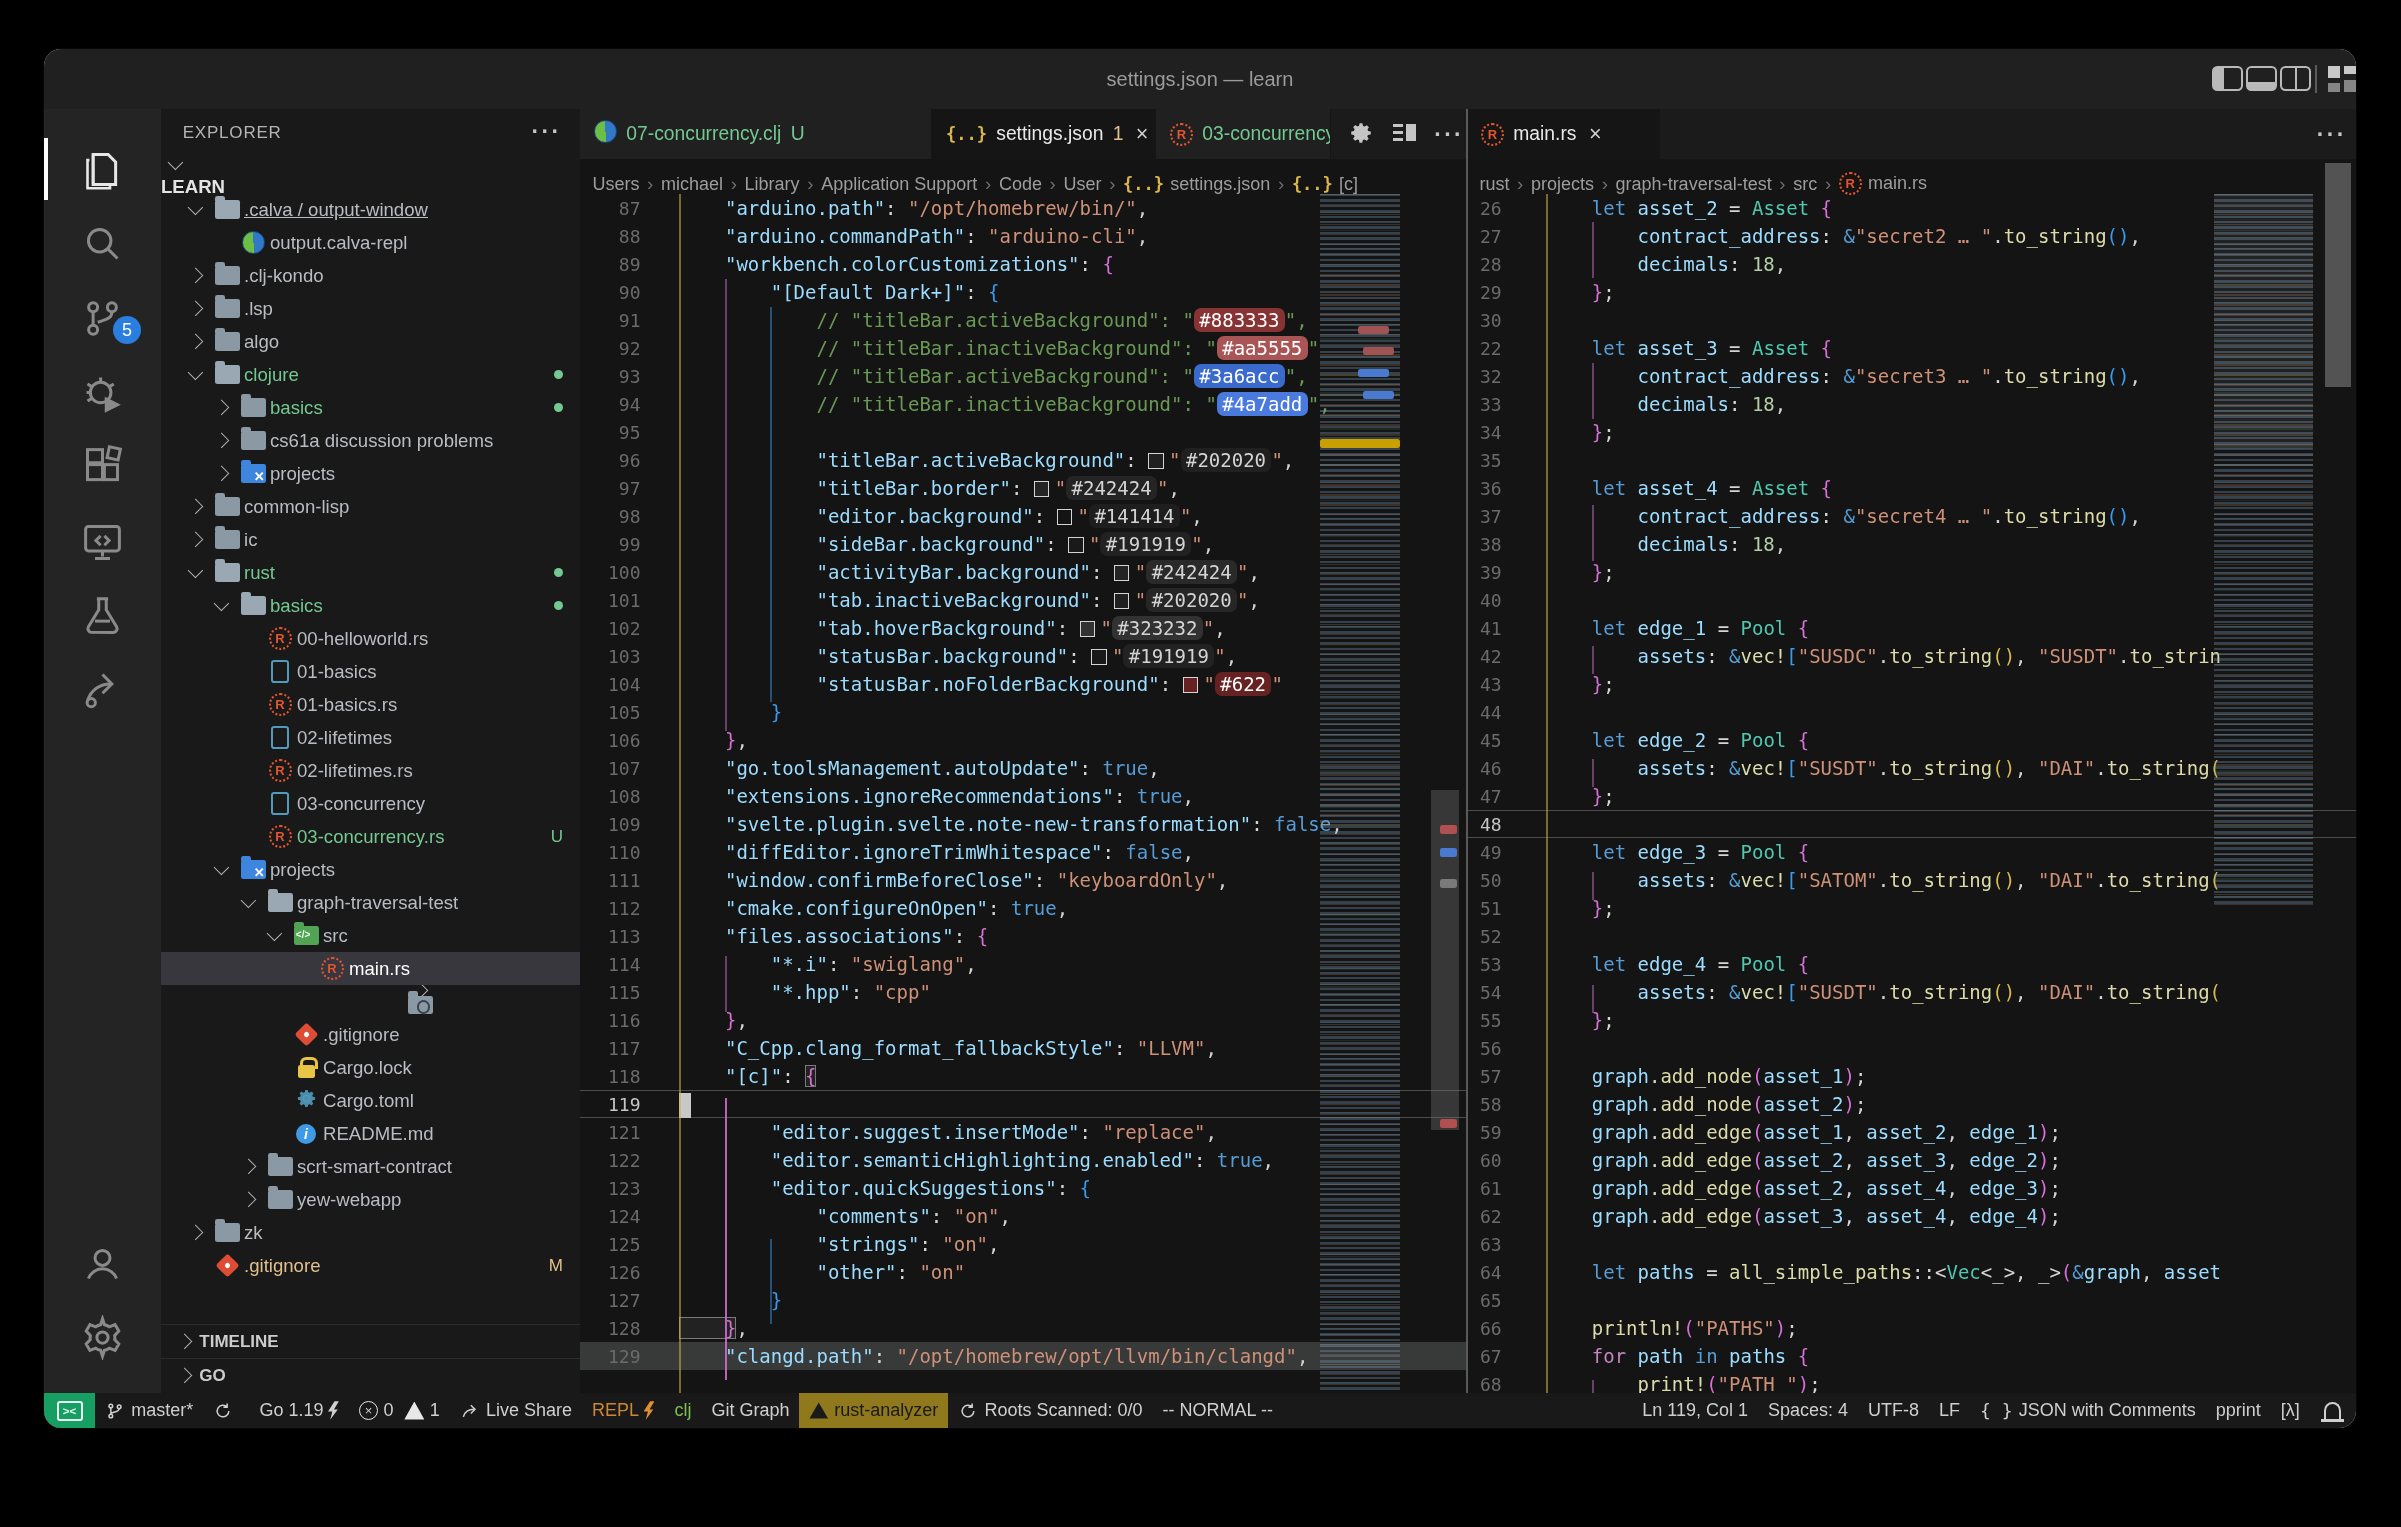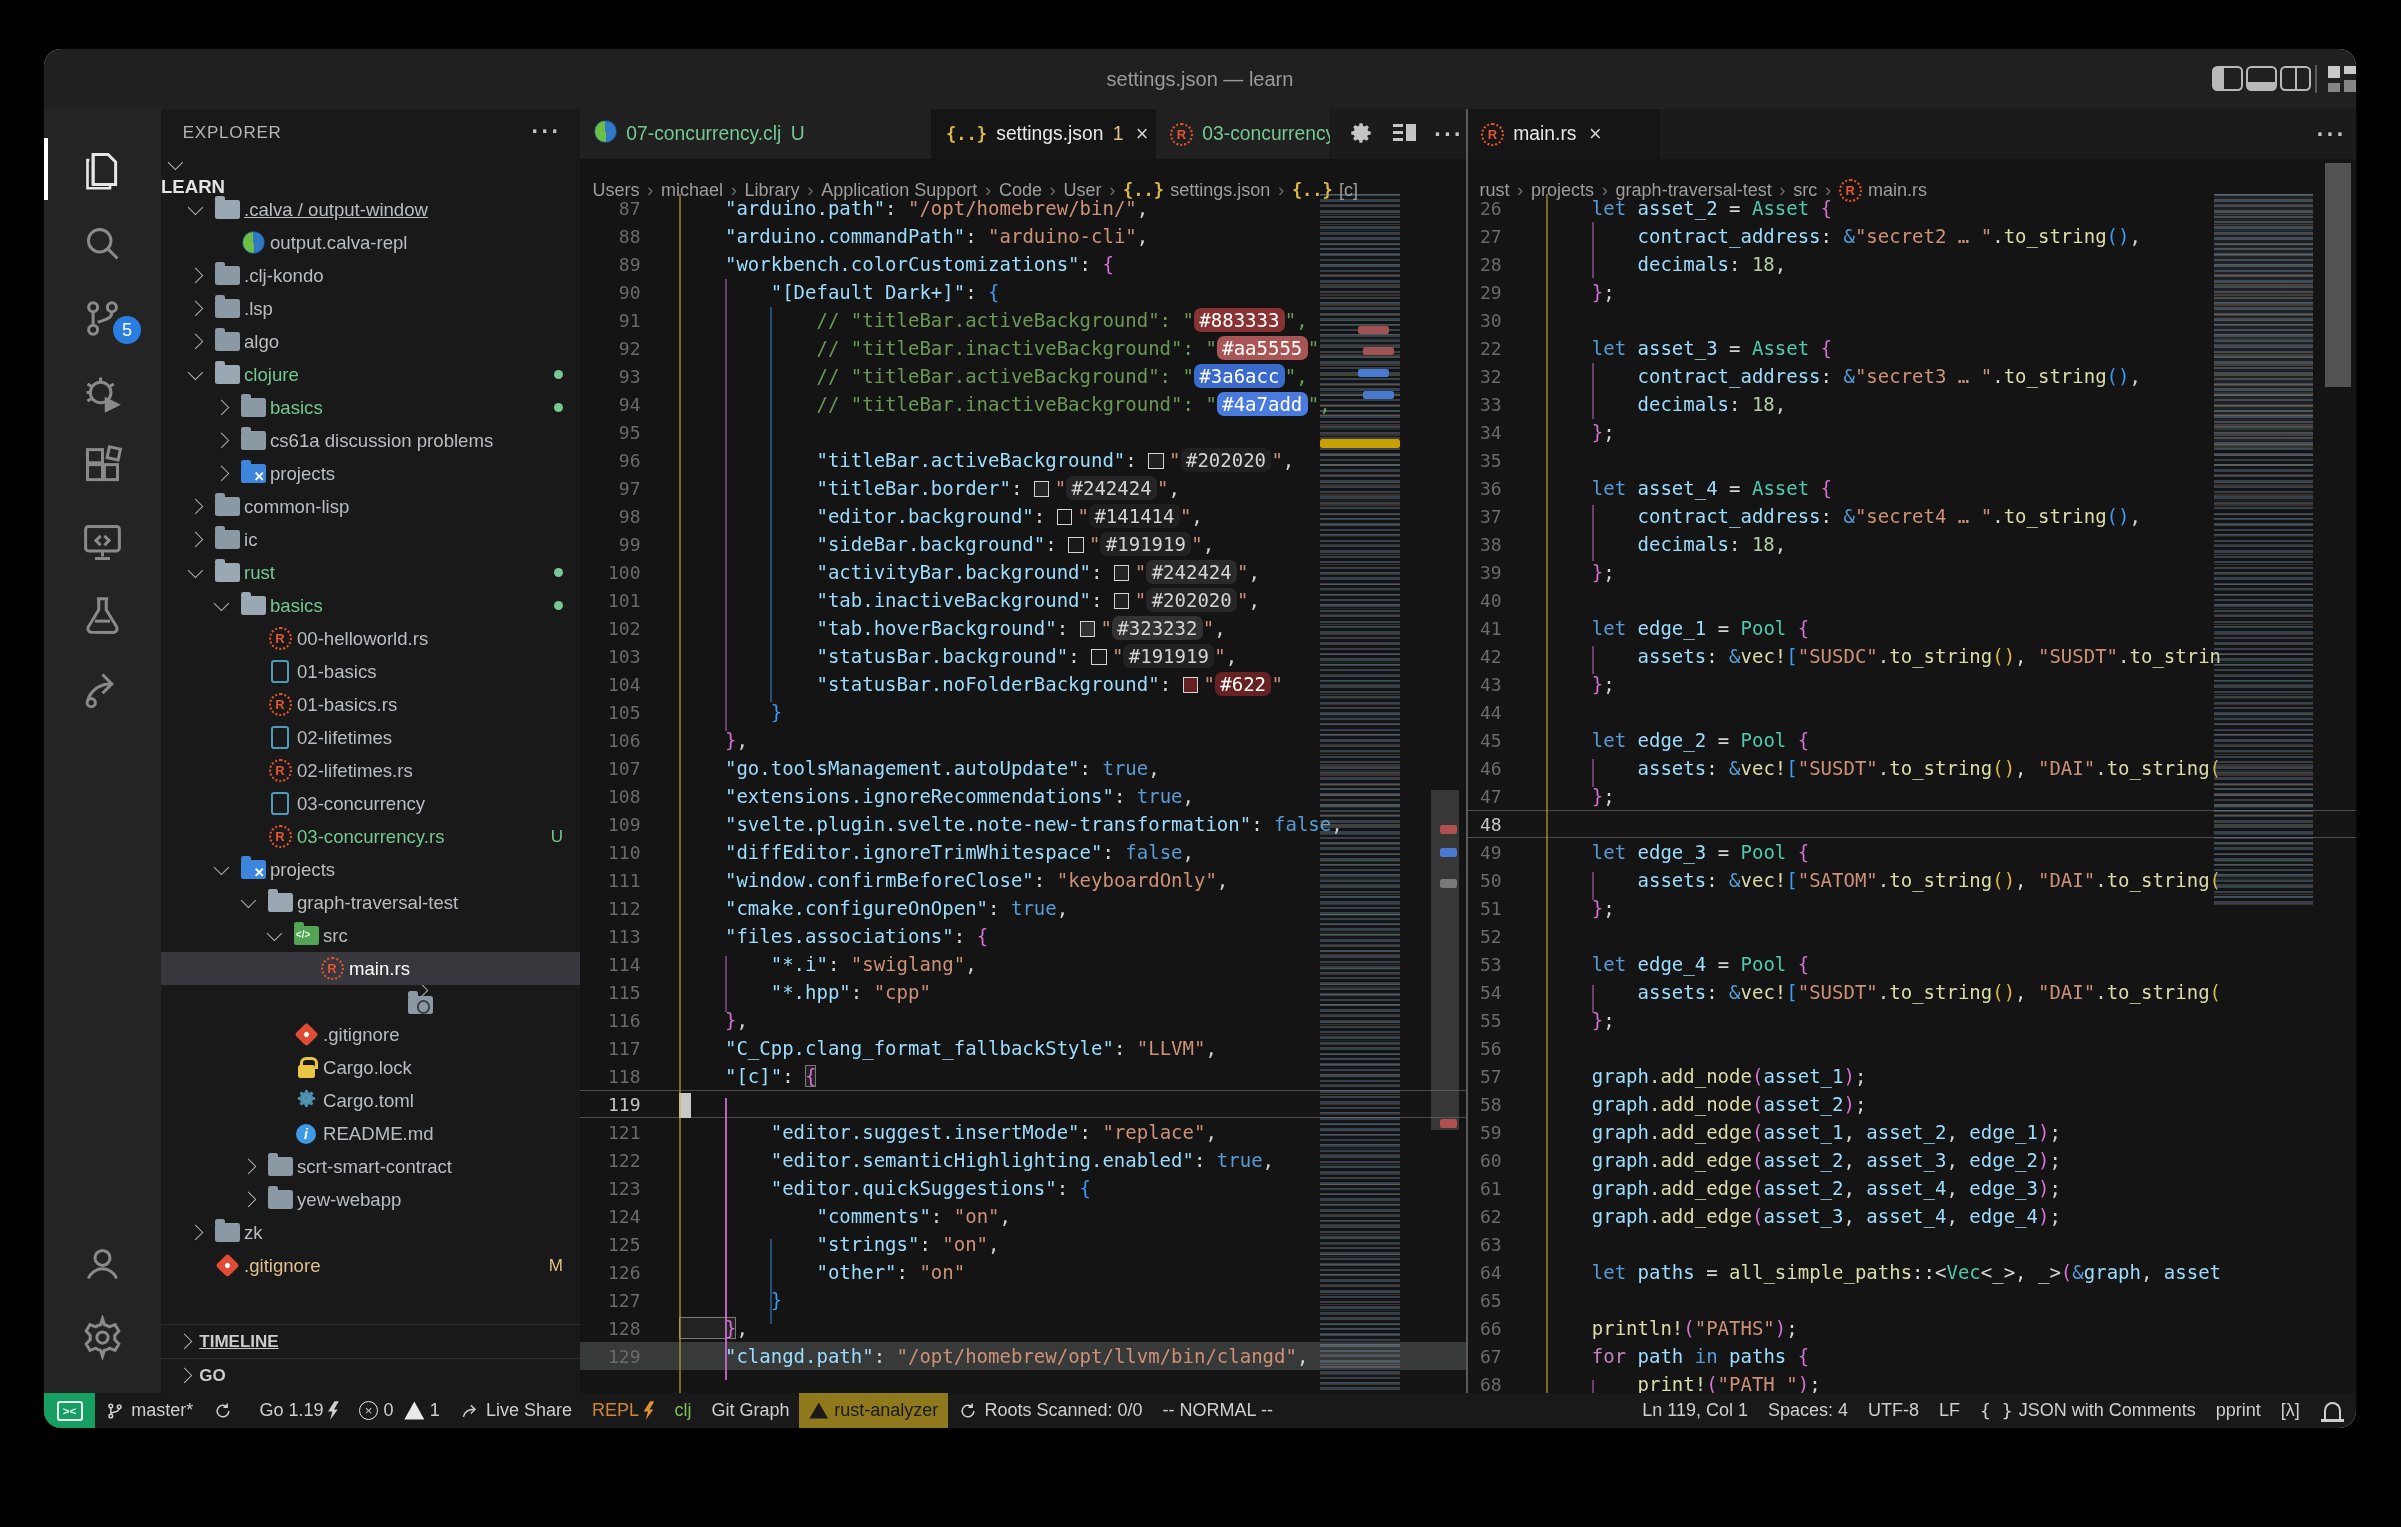--- a/index.html
+++ b/index.html
@@ -80,21 +80,21 @@
   .tab .lbl { margin-left:9.3px; }
   .tab .badge { margin-left:9.3px; color:#e2c08d; }
   .tab .badge.green { color:#73c991; }
   .tab .close { margin-left:12.4px; color:#d0d0d0; font-size:21.7px; }
   .tabactions { display:flex; align-items:center; margin-left:7.7px; color:#c5c5c5; }
   .tabactions > span { margin:0 9.3px; }
   .splitic { display:inline-block; width:23px; height:20px; position:relative; }
   .splitic::before { content:""; position:absolute; left:0; top:1.5px; width:10.8px; height:17px;
      background:repeating-linear-gradient(180deg,#c5c5c5 0 3.1px,transparent 3.1px 7px); }
   .splitic::after { content:""; position:absolute; right:0; top:1.5px; width:9.3px; height:17px; background:#c5c5c5; }
-  .crumbs { position:absolute; left:0; right:0; top:50px; height:36px; display:flex; align-items:center; font-size:18px; color:#9d9d9d; padding-left:12.4px; white-space:nowrap; overflow:hidden;margin-top:13px; }
+  .crumbs { position:absolute; left:0; right:0; top:50px; height:36px; display:flex; align-items:flex-end; font-size:18px; color:#9d9d9d; padding-left:12.4px; white-space:nowrap; overflow:hidden; }
   .crumbs .sep { color:#6e6e6e; margin:0 7.7px; font-size:18.6px; }
   .crumbs .ci { margin-right:6.2px; }
   .code { position:absolute; left:0; right:0; top:85px; bottom:0; font-family:"DejaVu Sans Mono", monospace; font-size:19px; overflow:hidden; }
   .crow { position:relative; height:28px; display:flex; align-items:center; white-space:pre; }
   .crow .ln { flex:none; text-align:right; color:#6b6b6b; font-size:18px; }
   #group1 .crow .ln { width:93px; padding-right:32.5px; }
   #group2 .crow .ln { width:54px; padding-right:19.3px; }
   .crow pre { font:inherit; color:#d4d4d4; }
   #group1 .crow pre { padding-left:6.2px; }
   #group2 .crow pre { padding-left:25px; }
@@ -532,21 +532,21 @@
             <span class="chev none"></span>
           </span>
           <span class="tico">
             <span class="ic-git"></span>
           </span>
           <span style="color:#e2c08d">.gitignore</span>
           <span class="tbadge" style="color:#e2c08d">M</span>
         </div>
       </div>
     <div id="sb-sections">
-        <div class="sb-section" style="top: 1215px; text-decoration: underline;">
+        <div class="sb-section" style="top: 1215px;">
           <span class="chevslot">
             <span class="chev right"></span>
           </span>
           <span>TIMELINE</span>
         </div>
         <div class="sb-section" style="top: 1249px;">
           <span class="chevslot">
             <span class="chev right"></span>
           </span>
           <span>GO</span>

